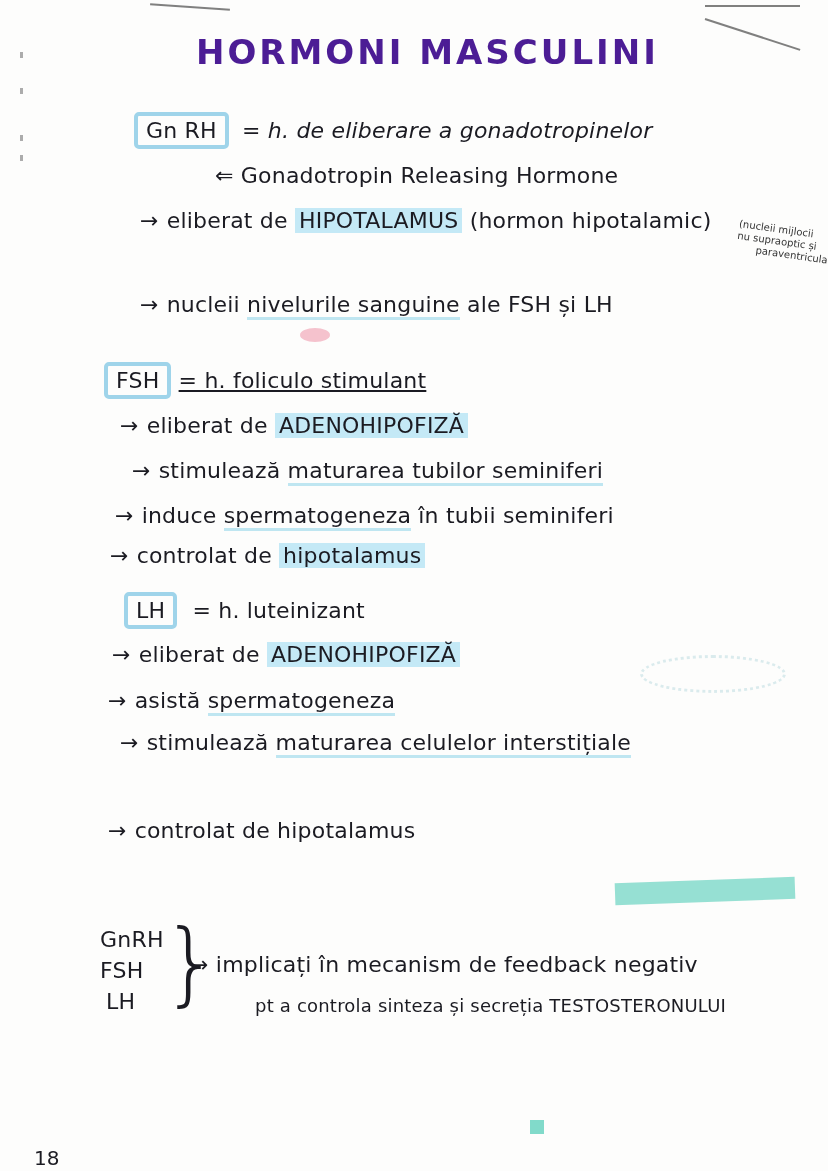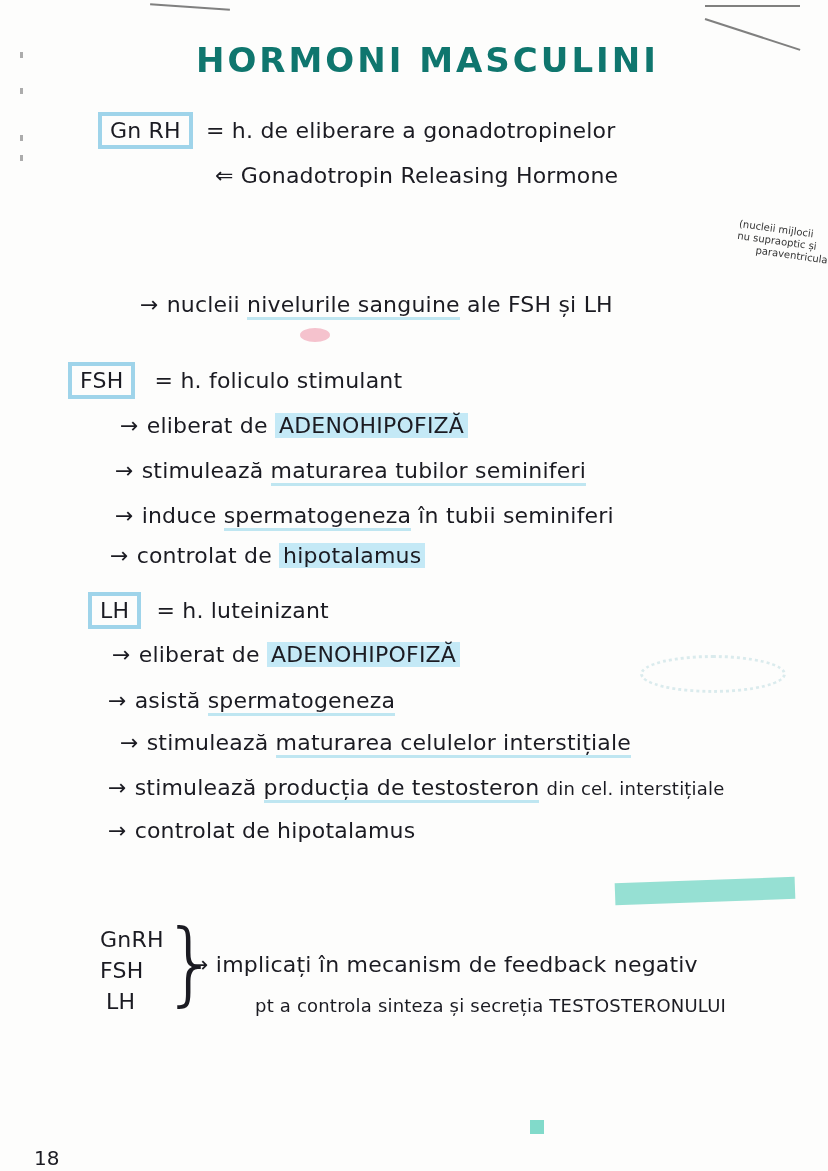--- a/index.html
+++ b/index.html
@@ -5,27 +5,28 @@
   html, body { margin: 0; padding: 0; }
   body {
     width: 828px; height: 1171px; position: relative; overflow: hidden;
     background: #fdfdfc;
     font-family: "DejaVu Sans", sans-serif;
     color: #1b1b22;
   }
   .page { position: absolute; inset: 0; }
   .abs { position: absolute; white-space: nowrap; }
   .title {
-    left: 196px; top: 40px; font-size: 34px; font-weight: bold;
-    letter-spacing: 3px; color: #0f766e; font-family: "DejaVu Sans", sans-serif;
+    left: 196px; top: 32px; font-size: 34px; font-weight: bold;
+    letter-spacing: 3px; color: #4c1d95; font-family: "DejaVu Sans", sans-serif;
   }
   .hw { font-size: 22px; font-family: "DejaVu Sans", sans-serif; letter-spacing: 0.2px; }
   .box {
-    border: 4px solid #9fd4ea; border-radius: 0; padding: 2px 8px;
+    border: 4px solid #9fd4ea; border-radius: 5px; padding: 2px 8px;
     display: inline-block;
+    margin-left: 36px;
   }
   .hl { background: #c4e9f6; padding: 0 4px; }
   .ul { border-bottom: 3px solid #bfe6f1; }
   .arrow { margin-right: 8px; }
   .small-note {
     font-size: 10px; line-height: 12px; color: #333;
     transform: rotate(8deg); transform-origin: left top;
   }
   .bleed { position: absolute; opacity: 0.35; }
   .pagenum { font-size: 20px; }
@@ -48,45 +49,50 @@
 
   <div class="bleed" style="left:640px;top:655px;width:140px;height:32px;border:3px dotted #9ccbd3;border-radius:50%;"></div>
   <div class="bleed" style="left:615px;top:880px;width:180px;height:22px;background:#2fc3a9;opacity:.5;transform:rotate(-2deg);"></div>
   <div class="bleed" style="left:530px;top:1120px;width:14px;height:14px;background:#2fc3a9;opacity:.6;"></div>
   <div class="bleed" style="left:300px;top:328px;width:30px;height:14px;background:#e86a86;opacity:.4;border-radius:50%;"></div>
 
   <div class="abs title">HORMONI MASCULINI</div>
 
   <div class="abs hw" style="left:98px;top:112px;">
     <span class="box">Gn RH</span>
-    <span style="margin-left:6px;">= h. de eliberare a gonadotropinelor</span>
+    <span style="margin-left:6px;font-style:italic;">= h. de eliberare a gonadotropinelor</span>
   </div>
   <div class="abs hw" style="left:215px;top:163px;">⇐ Gonadotropin Releasing Hormone</div>
 
+  <div class="abs hw" style="left:140px;top:208px;">
+    <span class="arrow">→</span><span>eliberat de</span>
+    <span class="hl">HIPOTALAMUS</span>
+    <span>(hormon hipotalamic)</span>
+  </div>
   <div class="abs hw" style="left:140px;top:292px;">
     <span class="arrow">→</span><span>nucleii</span>
     <span class="ul">nivelurile sanguine</span>
     <span>ale FSH și LH</span>
   </div>
 
   <div class="abs small-note" style="left:740px;top:218px;">
     <div>(nucleii mijlocii</div>
     <div>nu supraoptic și</div>
     <div style="padding-left:20px;">paraventricular)</div>
   </div>
 
   <div class="abs hw" style="left:68px;top:362px;">
     <span class="box">FSH</span>
-    <span style="margin-left:12px;">= h. foliculo stimulant</span>
+    <span style="margin-left:0;text-decoration:underline;">= h. foliculo stimulant</span>
   </div>
   <div class="abs hw" style="left:120px;top:413px;">
     <span class="arrow">→</span><span>eliberat de</span>
     <span class="hl">ADENOHIPOFIZĂ</span>
   </div>
-  <div class="abs hw" style="left:115px;top:458px;">
+  <div class="abs hw" style="left:132px;top:458px;">
     <span class="arrow">→</span><span>stimulează</span>
     <span class="ul">maturarea tubilor seminiferi</span>
   </div>
   <div class="abs hw" style="left:115px;top:503px;text-align:center;">
     <span class="arrow">→</span><span>induce</span>
     <span class="ul">spermatogeneza</span>
     <span>în tubii seminiferi</span>
   </div>
   <div class="abs hw" style="left:110px;top:543px;">
     <span class="arrow">→</span><span>controlat de</span>
@@ -102,25 +108,20 @@
     <span class="hl">ADENOHIPOFIZĂ</span>
   </div>
   <div class="abs hw" style="left:108px;top:688px;">
     <span class="arrow">→</span><span>asistă</span>
     <span class="ul">spermatogeneza</span>
   </div>
   <div class="abs hw" style="left:108px;top:730px;margin-left:12px;">
     <span class="arrow">→</span><span>stimulează</span>
     <span class="ul">maturarea celulelor interstițiale</span>
   </div>
-  <div class="abs hw" style="left:108px;top:775px;">
-    <span class="arrow">→</span><span>stimulează</span>
-    <span class="ul">producția de testosteron</span>
-    <span style="font-size:18px;">din cel. interstițiale</span>
-  </div>
   <div class="abs hw" style="left:108px;top:818px;">
     <span class="arrow">→</span><span>controlat de</span>
     <span>hipotalamus</span>
   </div>
 
   <div class="abs hw" style="left:100px;top:924px;line-height:31px;">
     <div>GnRH</div>
     <div>FSH</div>
     <div style="padding-left:6px;">LH</div>
   </div>

